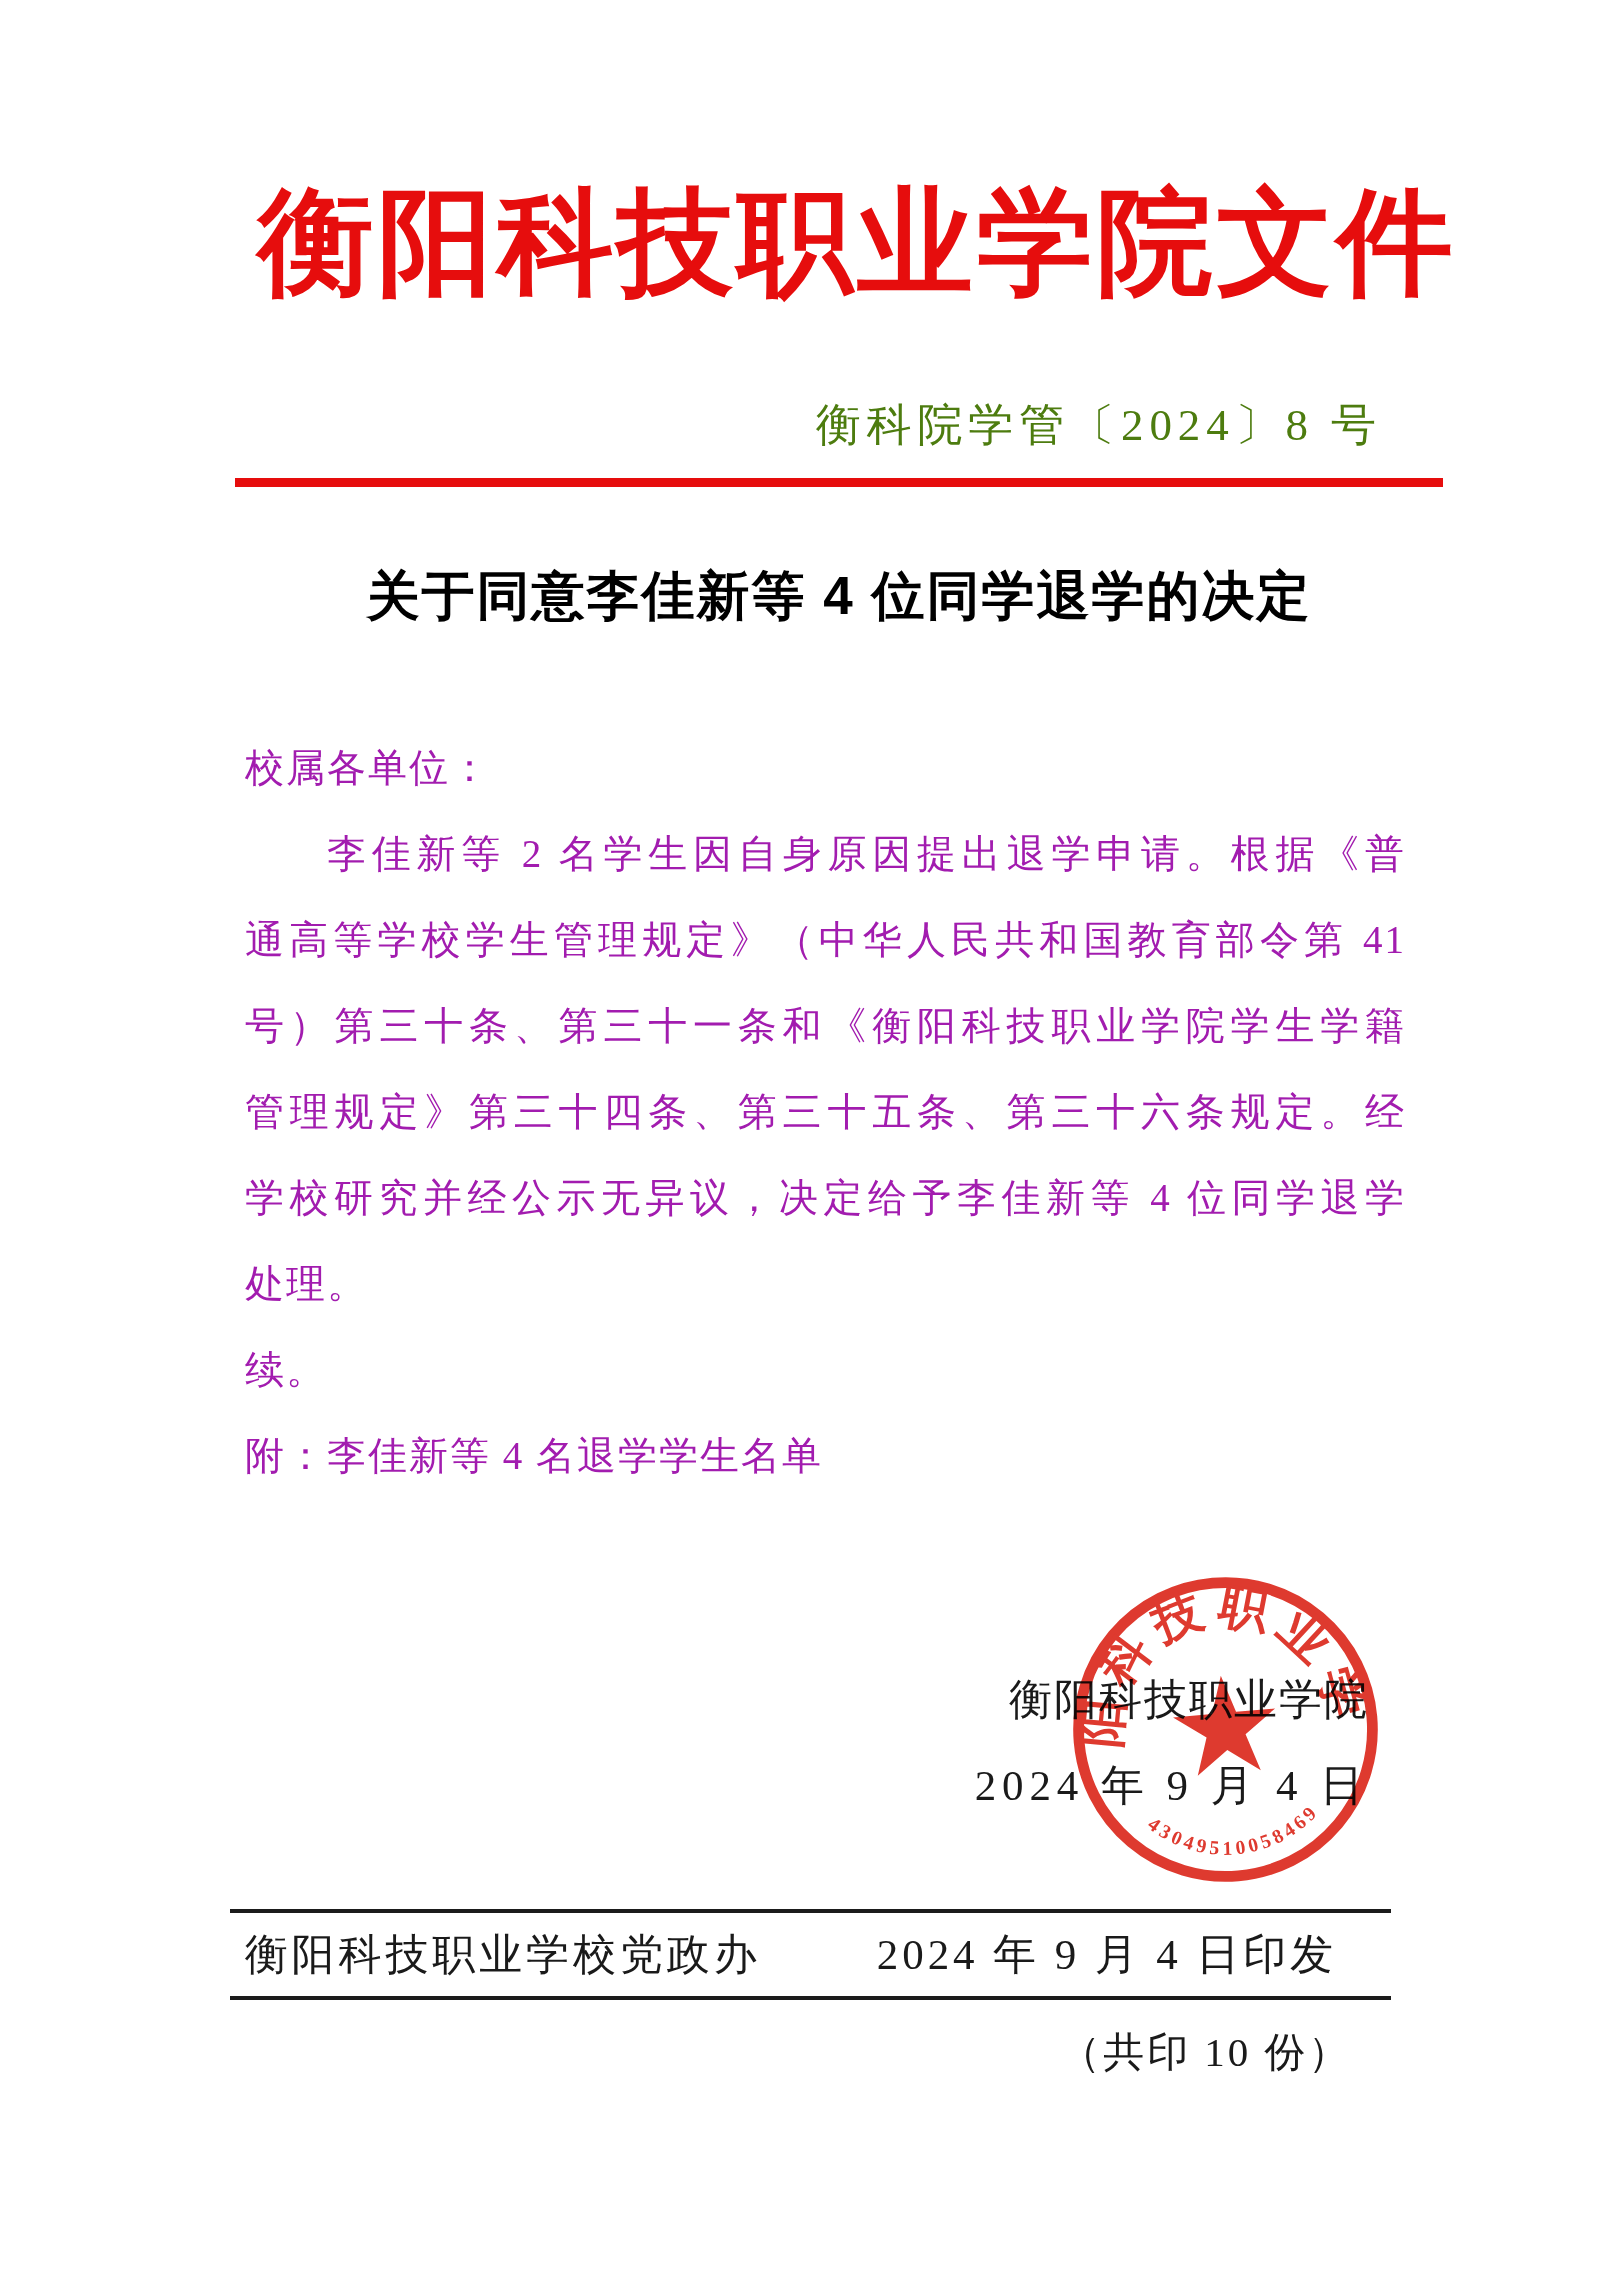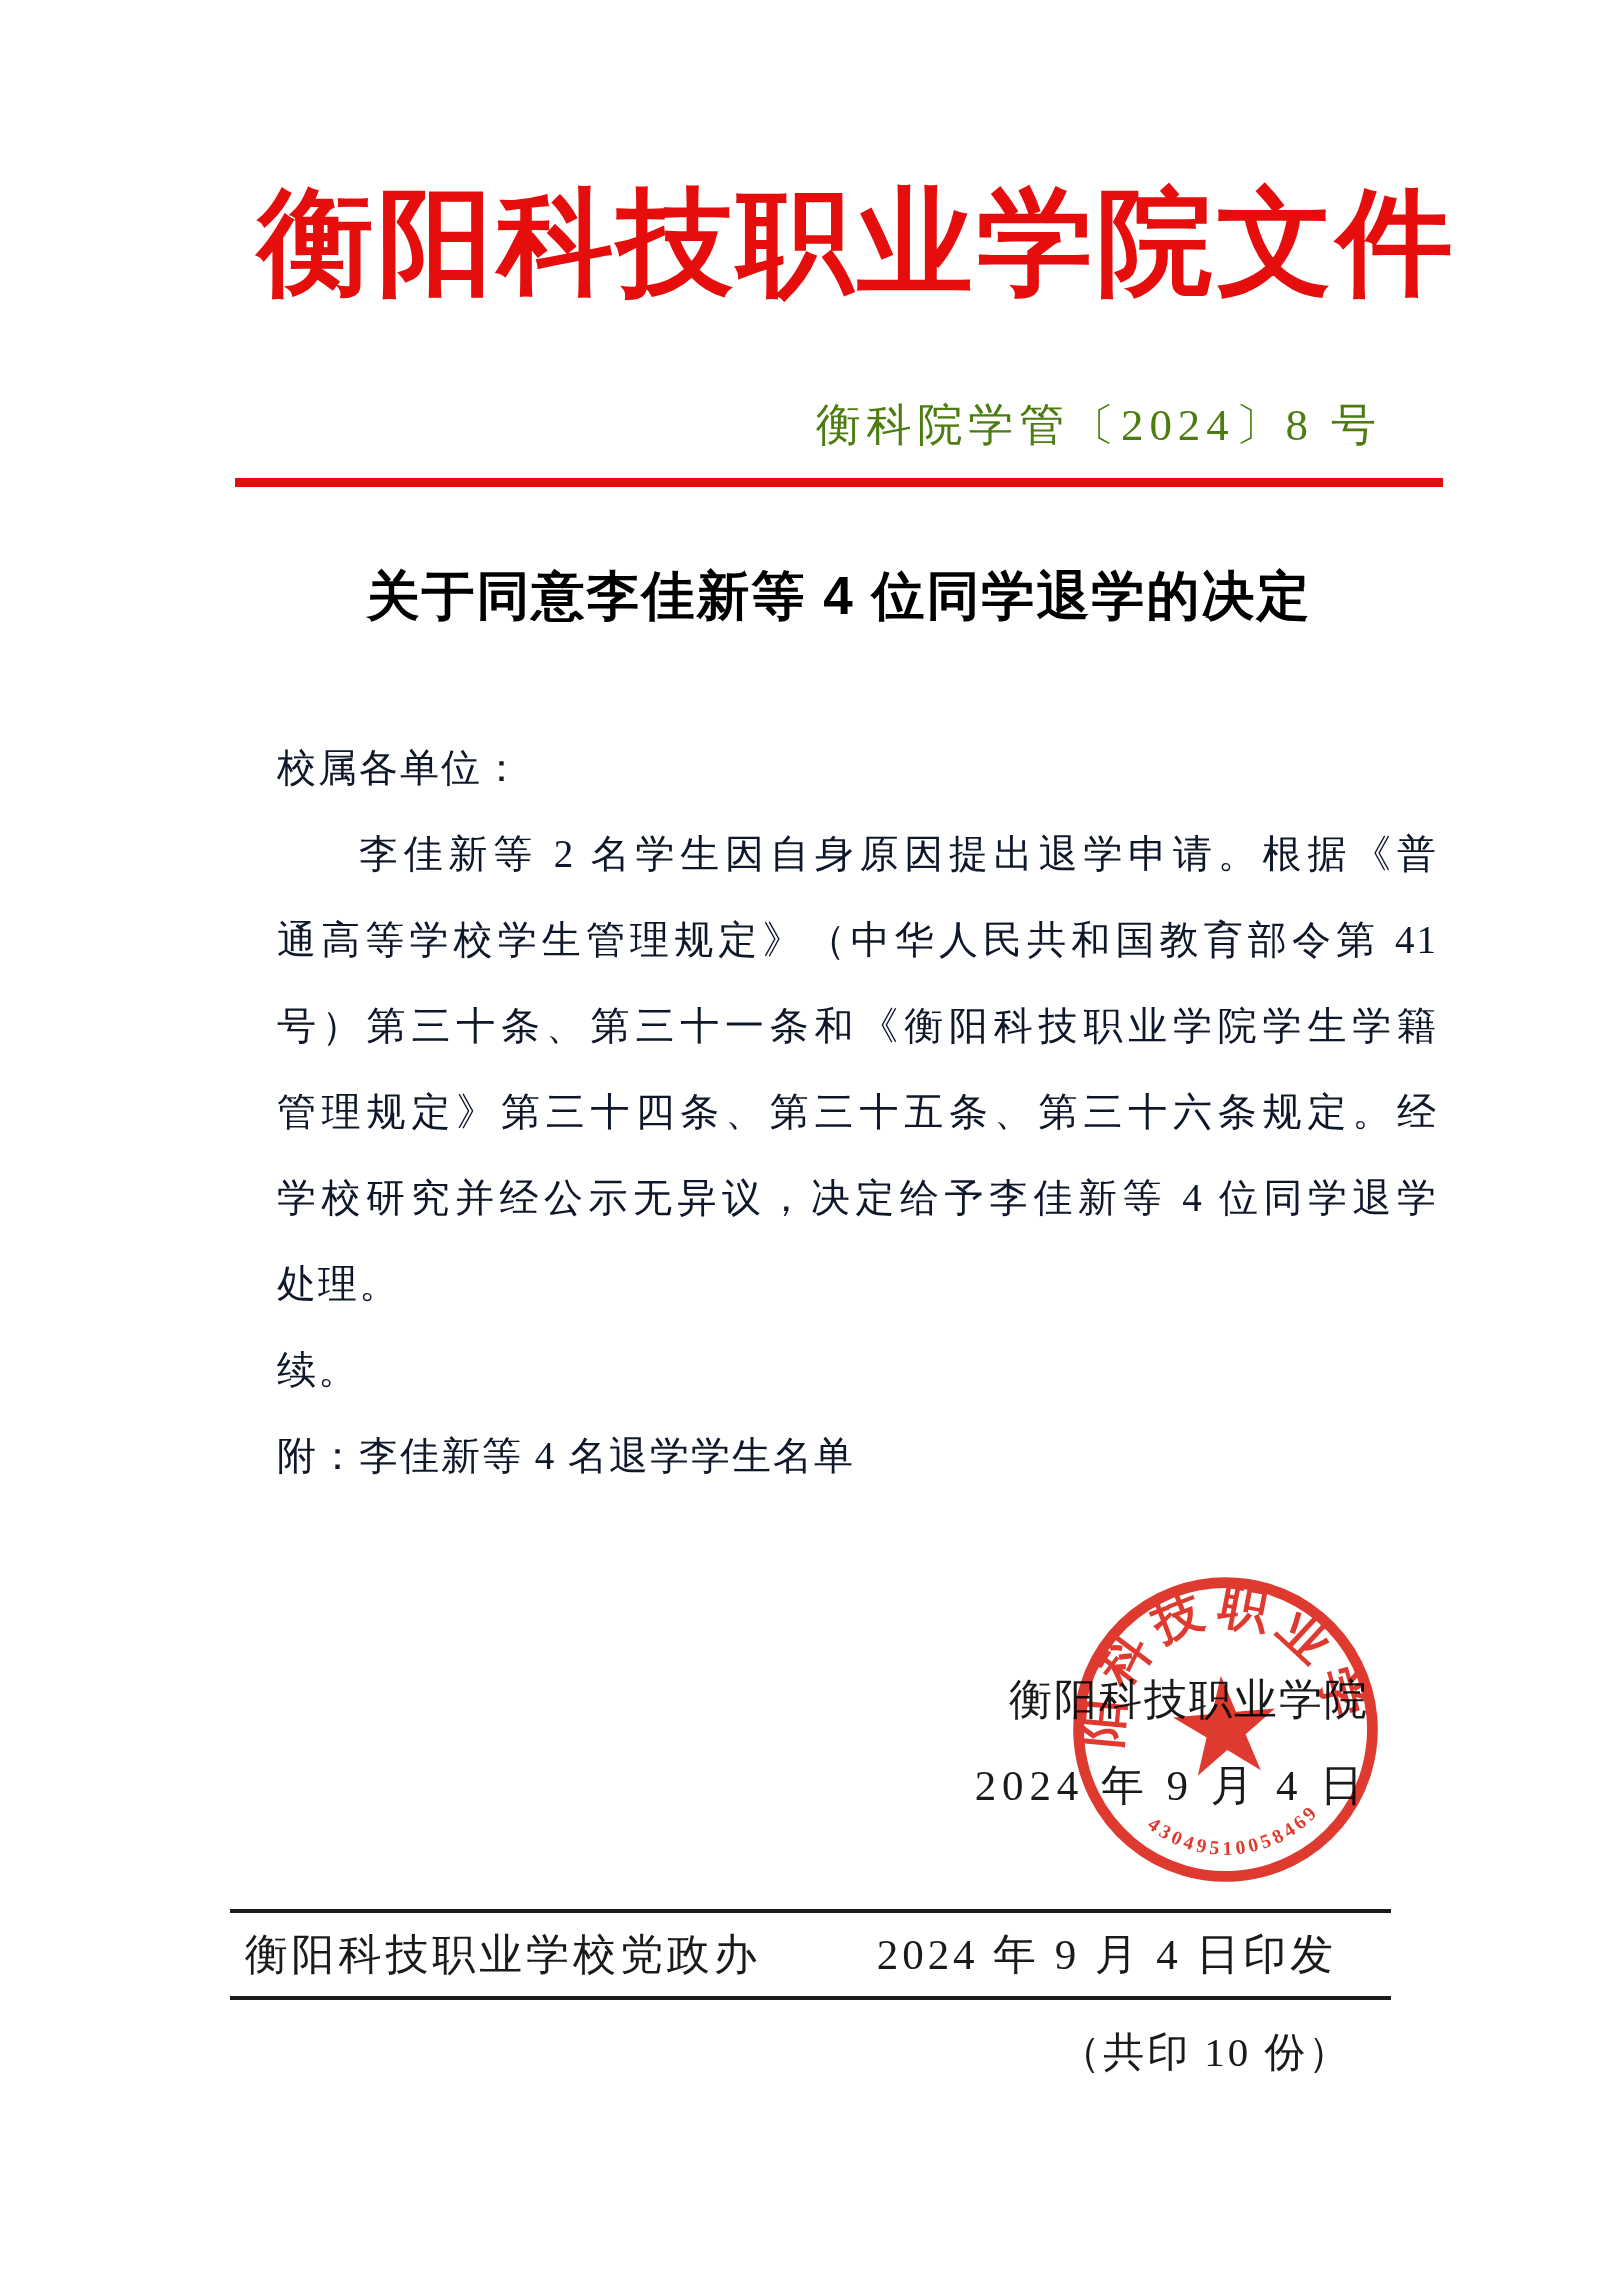--- a/index.html
+++ b/index.html
@@ -45,22 +45,21 @@
     font-size:53px;line-height:69px;
     letter-spacing:2px;
     color:#000;
     white-space:nowrap;
   }
   
   .body-block{
     position:absolute;left:245px;top:725px;width:1161px;
     font-size:39px;line-height:86px;
     letter-spacing:2px;
-    color:#0f172a;
-    margin-left:32px;
+    color:#a21caf;
   }
   .body-line{white-space:nowrap;}
   .body-line.j{
     white-space:normal;
     text-align:justify;
     text-align-last:justify;
   }
   .body-line.indent{padding-left:82px;}
   
   .sig-org{

